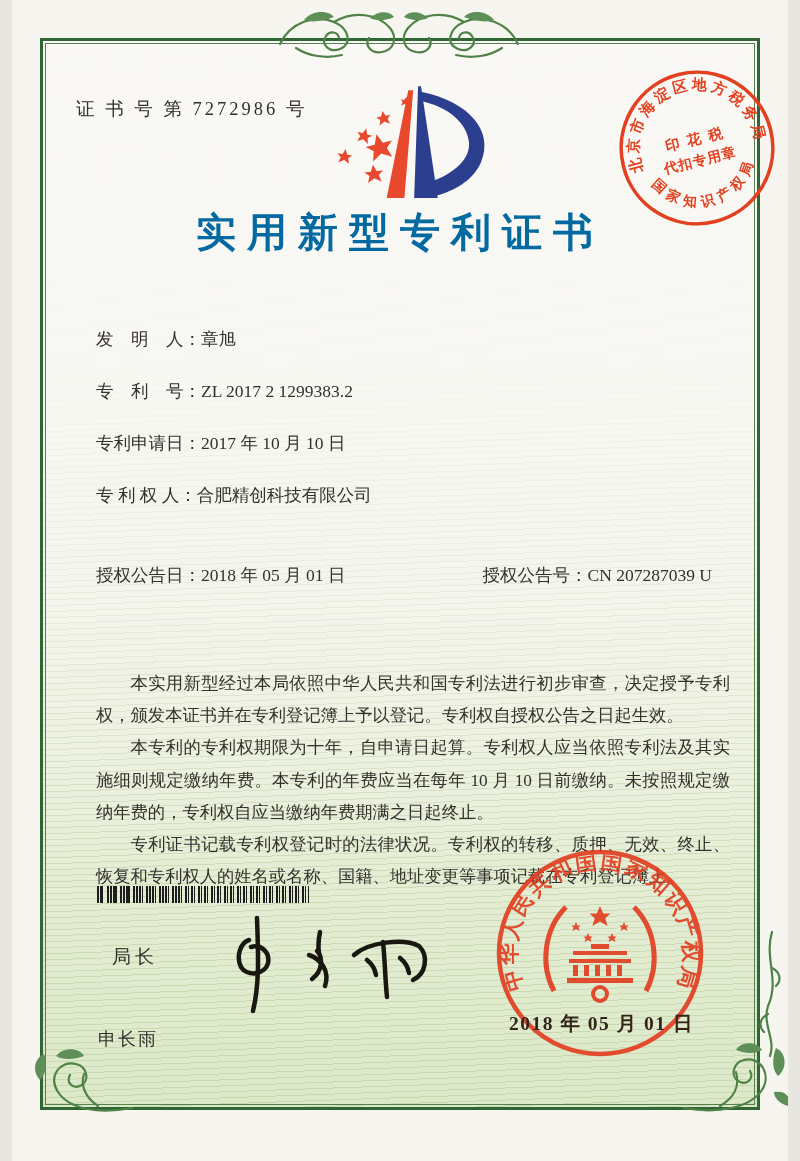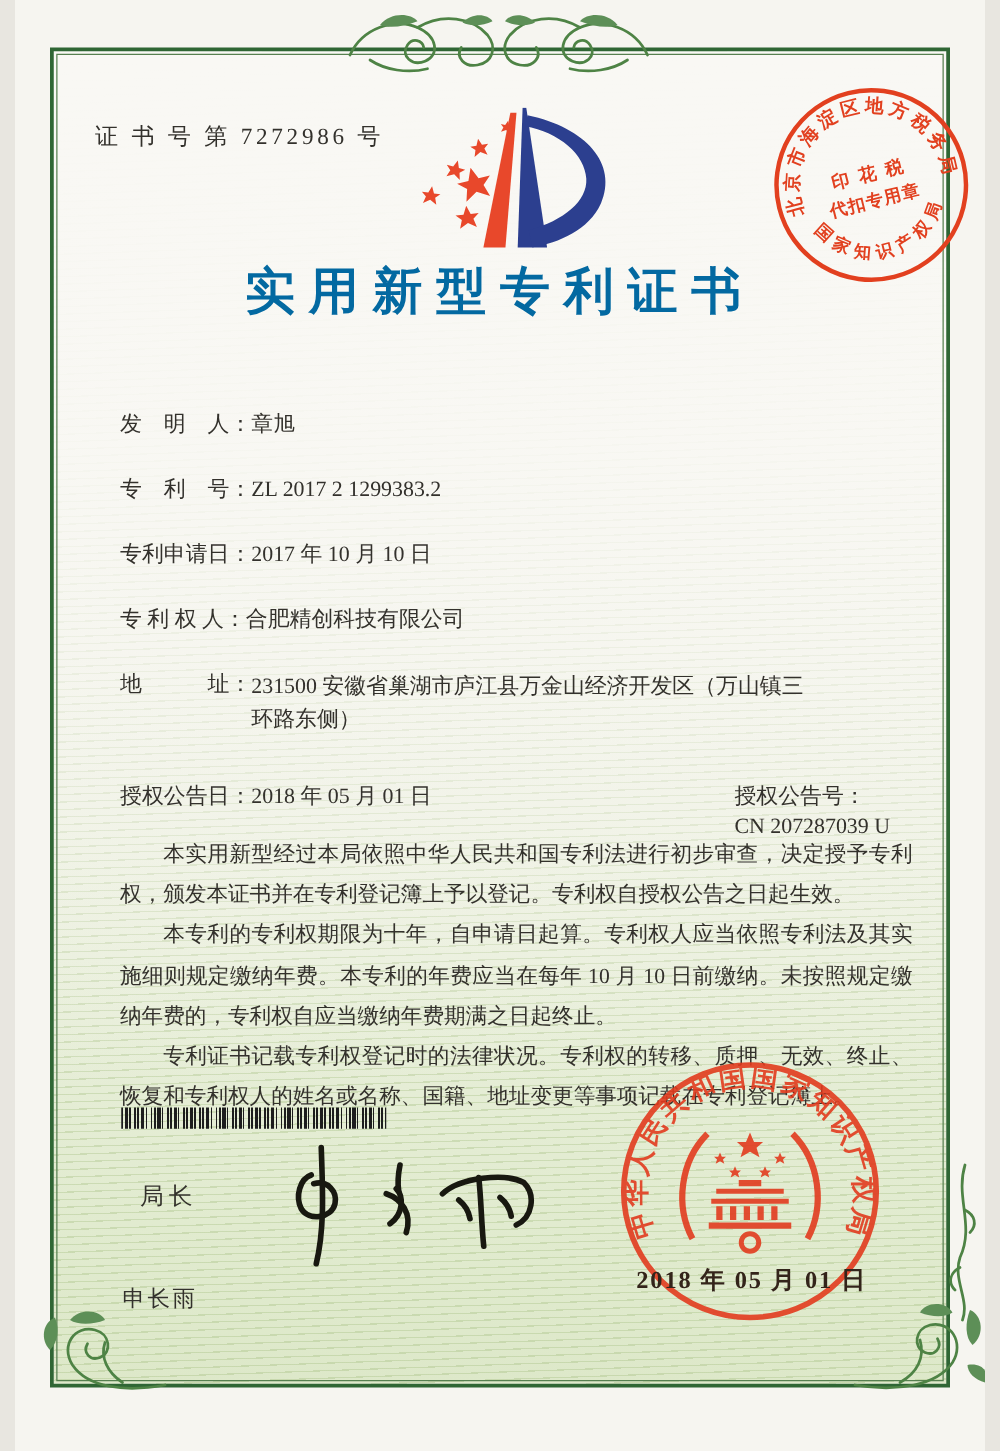--- a/index.html
+++ b/index.html
@@ -27,21 +27,21 @@
   .logo{position:absolute;left:312px;top:86px;}
   .title{position:absolute;left:0;top:205px;width:100%;text-align:center;
     font-size:40px;font-weight:700;letter-spacing:11px;color:#0369a1;}
   .fields{position:absolute;left:84px;top:327px;width:634px;font-size:17.5px;}
   .frow{display:flex;line-height:24px;margin-bottom:28px;}
   .frow .lbl{flex-shrink:0;}
   .frow.addr{margin-bottom:7px;}
   .frow.addr .val{width:442px;line-height:27px;}
   .grant{display:flex;line-height:24px;width:616px;}
   .grant .pair{display:flex;margin-top:28px;}
-  .grant .pair.right{margin-left:auto;flex-direction:column;}
+  .grant .pair.right{margin-left:auto;}
   .paras{position:absolute;left:84px;top:668px;width:634px;font-size:17.3px;line-height:1.86;text-align:justify;}
   .paras p{margin:0;text-indent:2em;}
   .barcode{position:absolute;left:85px;top:886px;width:212px;height:17px;
     background:repeating-linear-gradient(90deg,
       #1d1d1d 0 1.5px,transparent 1.5px 3px,
       #1d1d1d 3px 5.5px,transparent 5.5px 6.5px,
       #1d1d1d 6.5px 7.5px,transparent 7.5px 10.5px,
       #1d1d1d 10.5px 12px,transparent 12px 13px);}
   .director-title{position:absolute;left:100px;top:944px;font-size:19px;letter-spacing:4px;}
   .director-name{position:absolute;left:86px;top:1027px;font-size:18px;letter-spacing:2px;}
@@ -140,24 +140,20 @@
       <span class="lbl">专　利　号：</span>
       <span class="val">ZL 2017 2 1299383.2</span>
     </div>
     <div class="frow">
       <span class="lbl">专利申请日：</span>
       <span class="val">2017 年 10 月 10 日</span>
     </div>
     <div class="frow">
       <span class="lbl">专 利 权 人：</span>
       <span class="val">合肥精创科技有限公司</span>
-    </div>
-    <div class="frow addr">
-      <span class="lbl">地　　　址：</span>
-      <span class="val">231500 安徽省巢湖市庐江县万金山经济开发区（万山镇三环路东侧）</span>
     </div>
     <div class="grant">
       <span class="pair">
         <span>授权公告日：</span>
         <span>2018 年 05 月 01 日</span>
       </span>
       <span class="pair right">
         <span>授权公告号：</span>
         <span>CN 207287039 U</span>
       </span>

